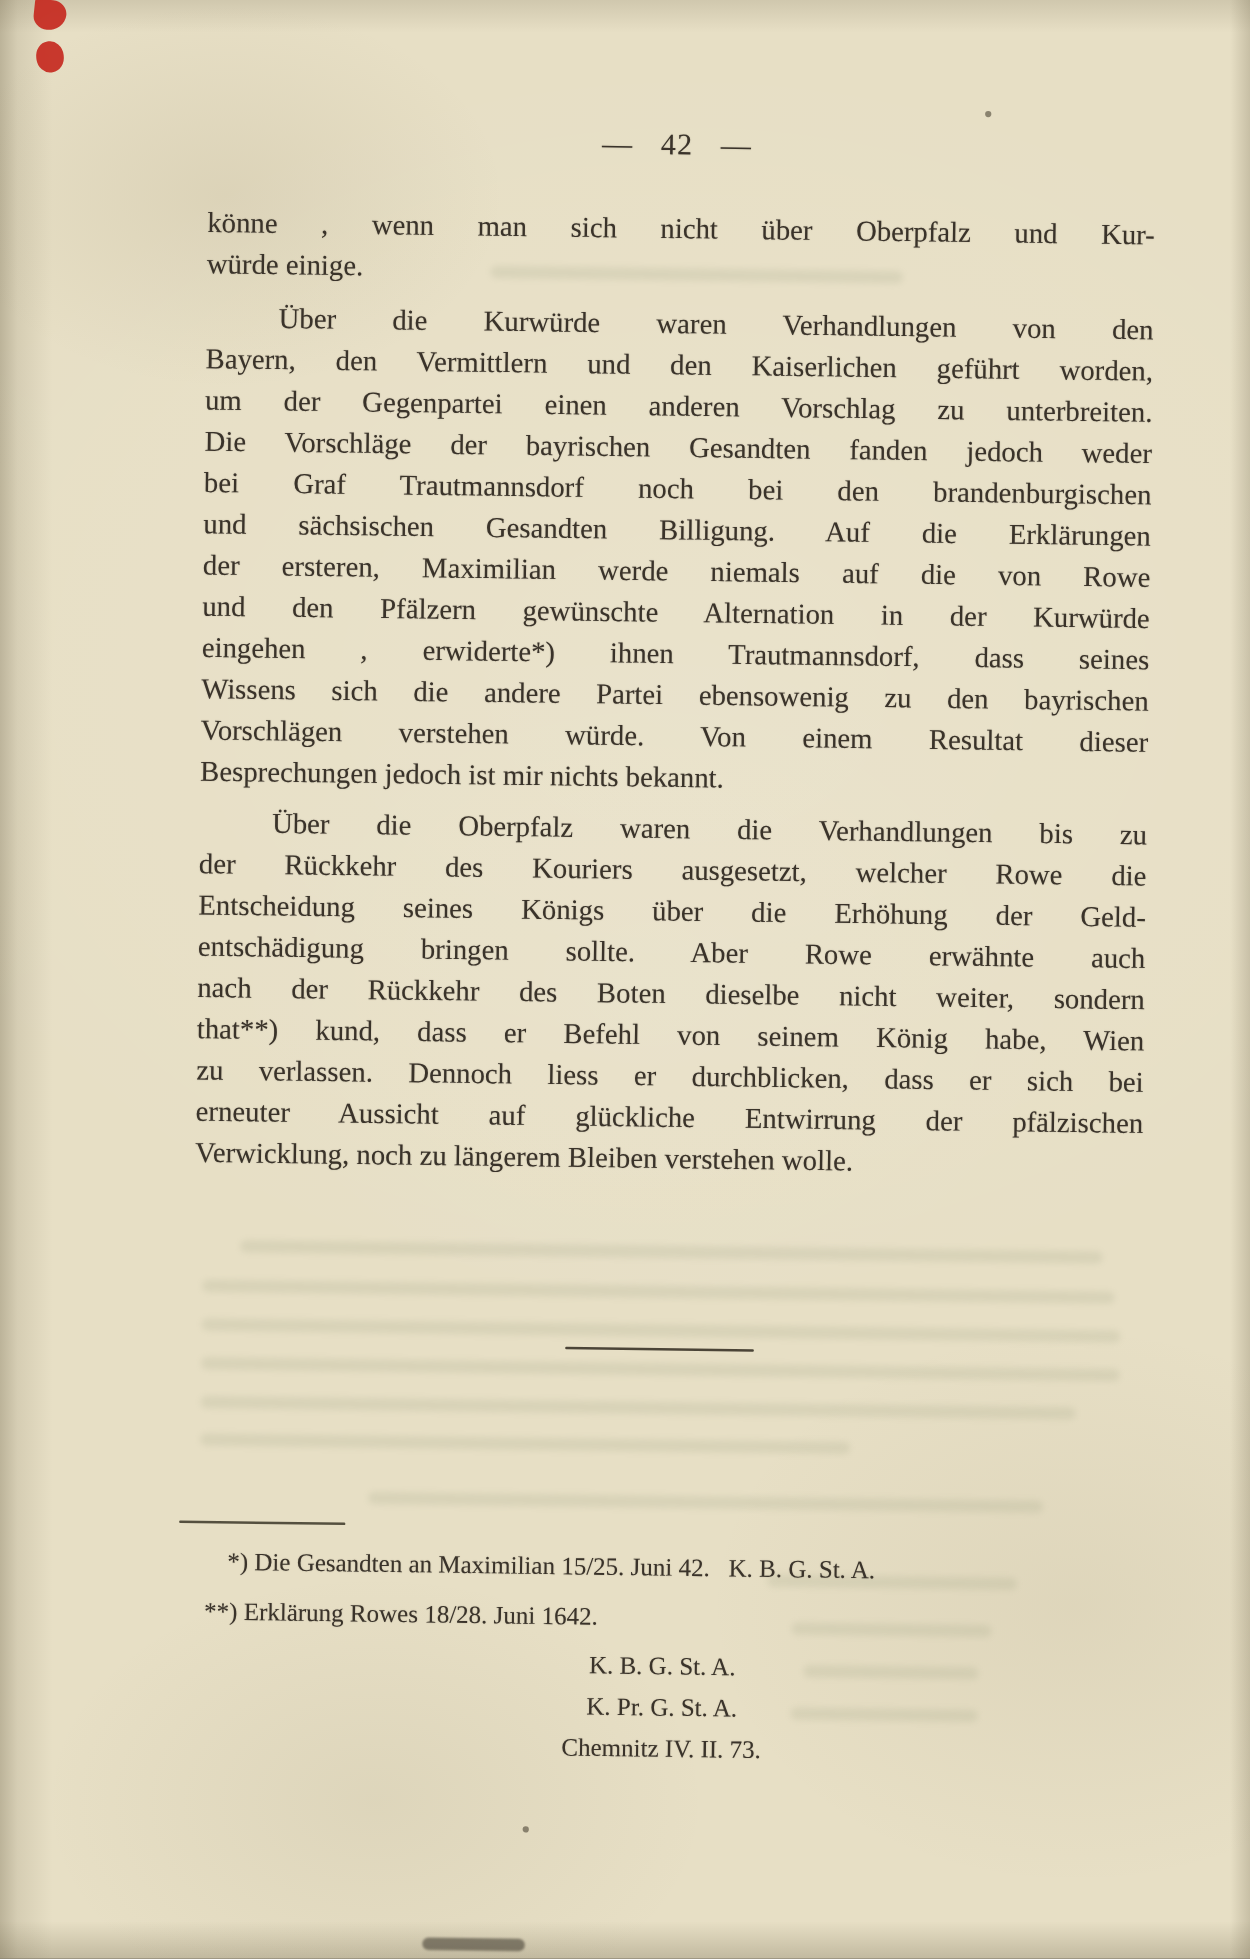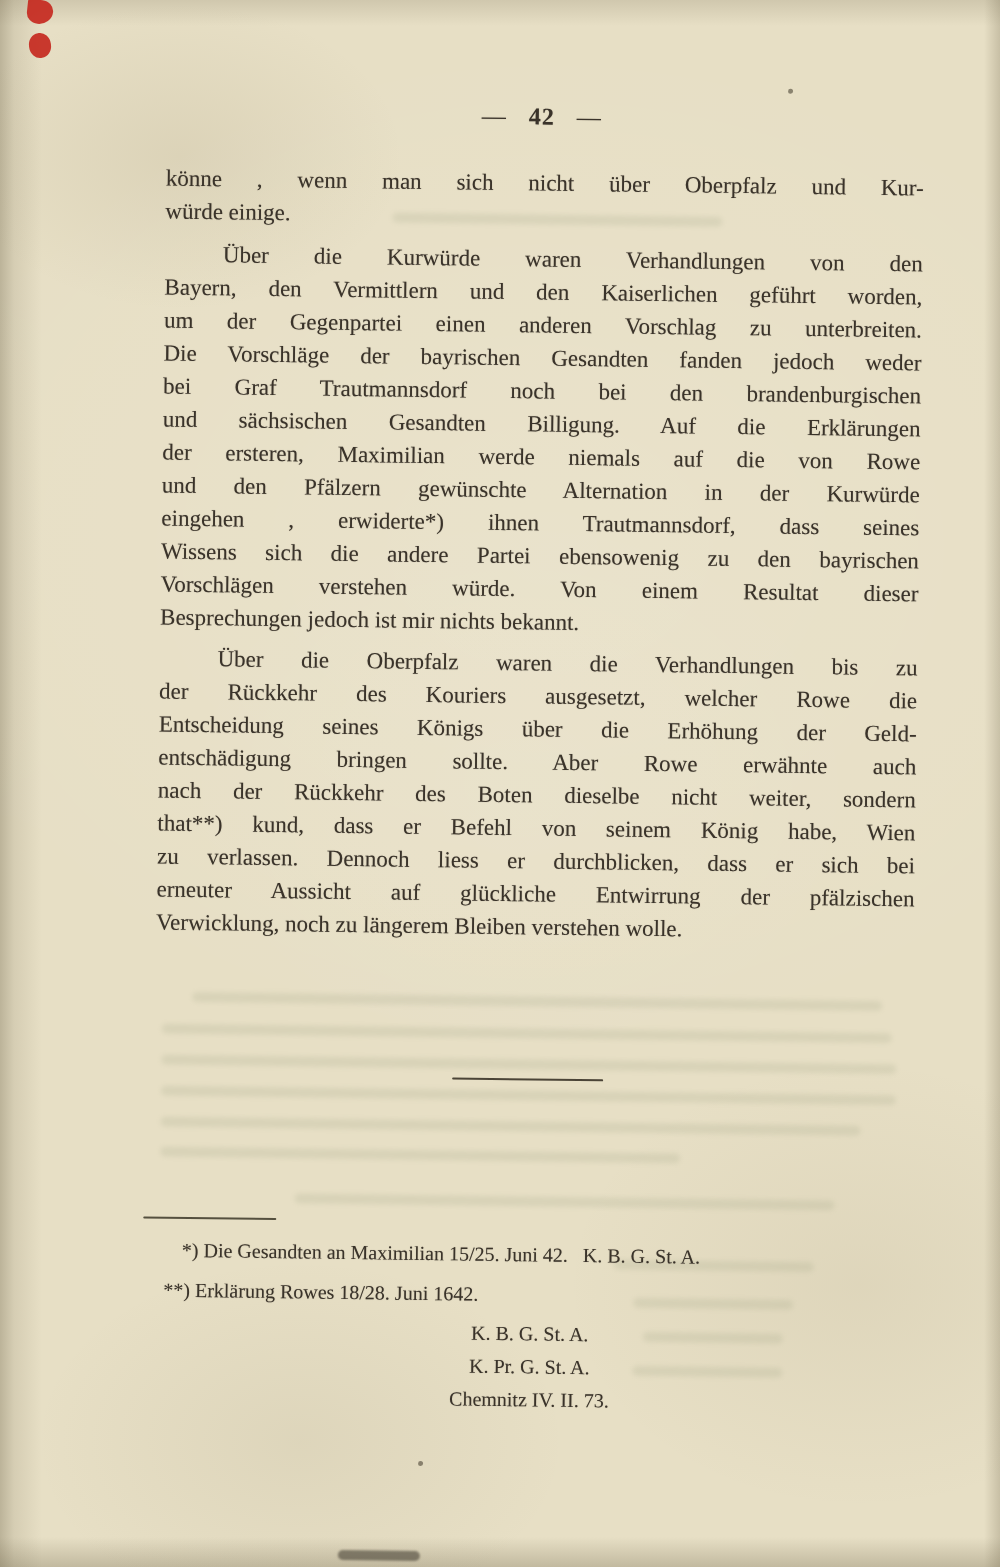--- a/index.html
+++ b/index.html
@@ -29,21 +29,21 @@
       radial-gradient(520px 420px at 52% 50%, rgba(255,255,255,0.06), transparent 72%);
   }
   .skew { position: absolute; inset: 0; transform: rotate(0.75deg); transform-origin: 50% 50%; }
 
   
   .page-head {
     position: absolute; top: 103px; left: 33px; width: 1000px;
     text-align: center; font-size: 24px; letter-spacing: 1px;
     color: #3a332a; text-shadow: 0 0 1px rgba(58,51,42,0.35);
   }
-  .page-head .pgnum { margin: 0 22px; font-weight: bold; }
+  .page-head .pgnum { margin: 0 22px; font-weight: normal; }
 
   
   .main-text {
     position: absolute; top: 166px; left: 158px; width: 758px;
     font-size: 23px; line-height: 33px;
     text-shadow: 0 0 1px rgba(58,51,42,0.38);
   }
   .tline { text-align: justify; text-align-last: justify; }
   .tline-last { text-align-last: left; }
   .para-indent .tline-first { text-indent: 58px; }

